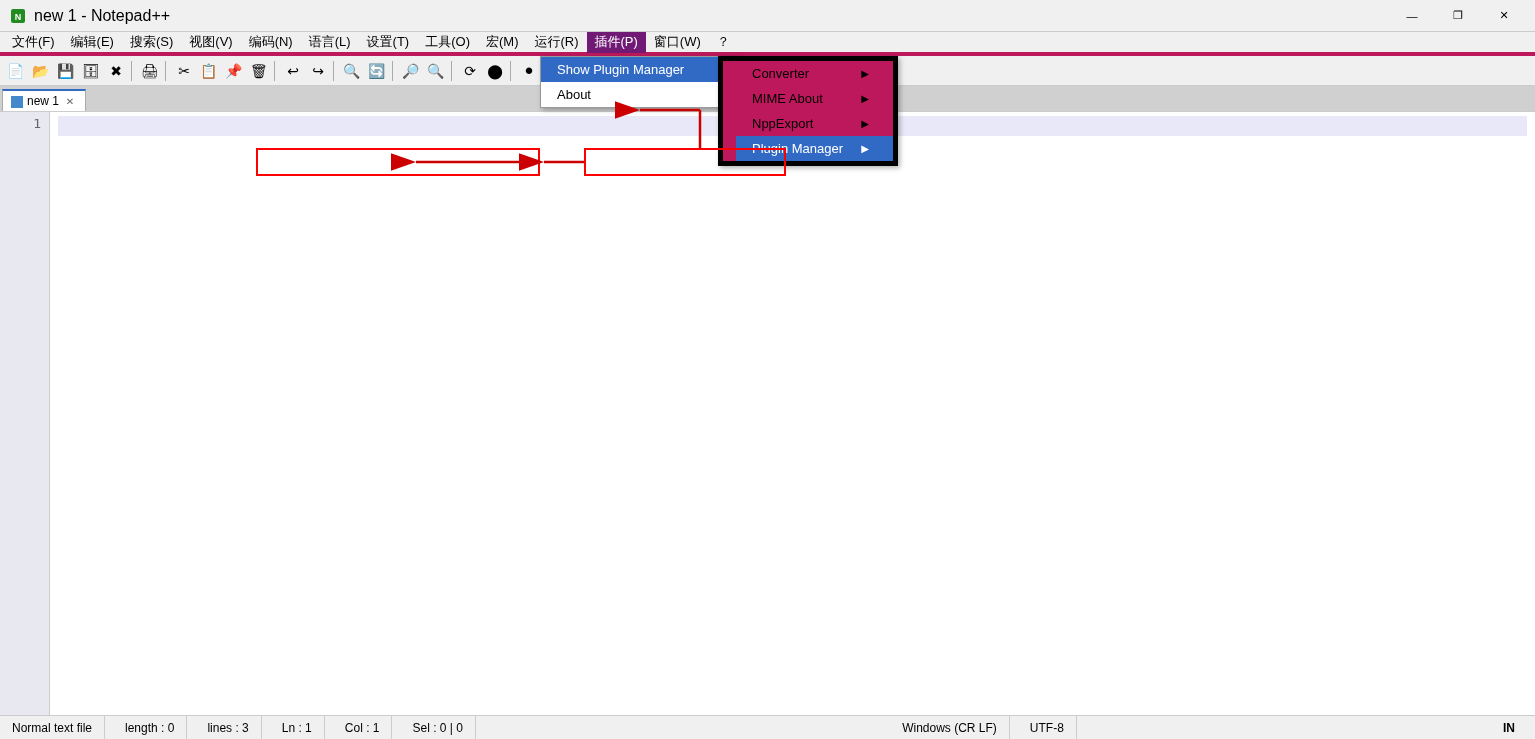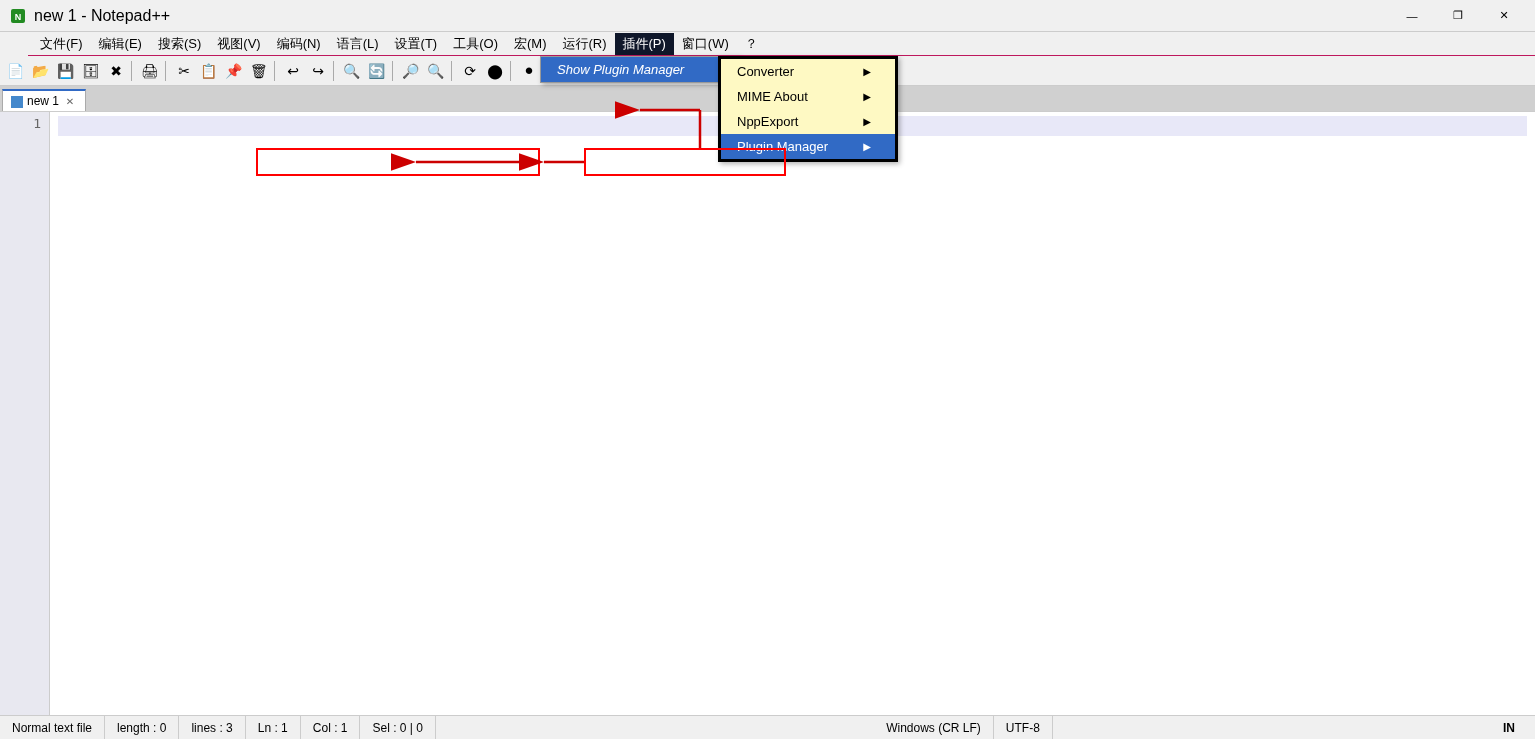--- a/index.html
+++ b/index.html
@@ -52,31 +52,30 @@
       border: none;
     }
 
     
     #menu-bar {
       background: #f0f0f0;
       height: 24px;
       display: flex;
       align-items: center;
       padding: 0 4px;
-      border-bottom: 1px solid #be185d;
-      margin-left: 28px;
+      border-bottom: 4px solid #be185d;
     }
     .menu-item {
       padding: 2px 8px;
       cursor: pointer;
       font-size: 13px;
       white-space: nowrap;
     }
     .menu-item.active {
-      background: #0f172a;
+      background: #701a75;
       color: white;
     }
 
     
     #toolbar {
       background: #f0f0f0;
       height: 30px;
       display: flex;
       align-items: center;
       padding: 2px 4px;
@@ -178,42 +177,43 @@
 
     
     #status-bar {
       background: #f0f0f0;
       height: 24px;
       display: flex;
       align-items: center;
       padding: 0 8px;
       border-top: 1px solid #ccc;
       font-size: 12px;
-      gap: 0;
+      gap: 8px;
     }
     .status-section {
       padding: 0 12px;
       border-right: 1px solid #ccc;
       height: 100%;
       display: flex;
       align-items: center;
     }
     .status-section:first-child { padding-left: 4px; }
     .status-section:last-child { border-right: none; margin-left: auto; font-weight: bold; }
 
     
     #plugins-dropdown {
       position: absolute;
       top: 56px;
       left: 718px;
-      background: #fef9c3;
-      border: 3px solid #000000;
+      background: #be185d;
+      border: 5px solid #000000;
       box-shadow: 2px 2px 5px rgba(0,0,0,0.3);
       min-width: 180px;
       z-index: 1000;
+      padding-left: 13px;
     }
     .dropdown-item {
       padding: 5px 24px 5px 16px;
       cursor: pointer;
       display: flex;
       align-items: center;
       justify-content: space-between;
       font-size: 13px;
       white-space: nowrap;
     }
@@ -226,21 +226,20 @@
     
     #plugin-manager-submenu {
       position: absolute;
       top: 56px;
       left: 540px;
       background: white;
       border: 1px solid #999;
       box-shadow: 2px 2px 5px rgba(0,0,0,0.3);
       min-width: 200px;
       z-index: 999;
-      font-style: italic;
     }
 
     
     .highlight-box {
       position: absolute;
       border: 2px solid red;
       pointer-events: none;
       z-index: 1100;
     }
 
@@ -386,20 +385,23 @@
   <div class="dropdown-item active">
     <span>Plugin Manager</span>
     <span class="submenu-arrow">▶</span>
   </div>
 </div>
 
 <div id="plugin-manager-submenu">
   <div class="dropdown-item active">
     <span>Show Plugin Manager</span>
   </div>
+  <div class="dropdown-item">
+    <span>About</span>
+  </div>
 </div>
 
 <div class="highlight-box" style="left: 584px; top: 148px; width: 202px; height: 28px;"></div>
 <div class="highlight-box" style="left: 256px; top: 148px; width: 284px; height: 28px;"></div>
 
 <svg class="arrow-overlay">
 
   <defs>
     <marker id="arrowhead1" markerWidth="10" markerHeight="7" refX="10" refY="3.5" orient="auto">
       <polygon points="0 0, 10 3.5, 0 7" fill="#cc0000"></polygon>

